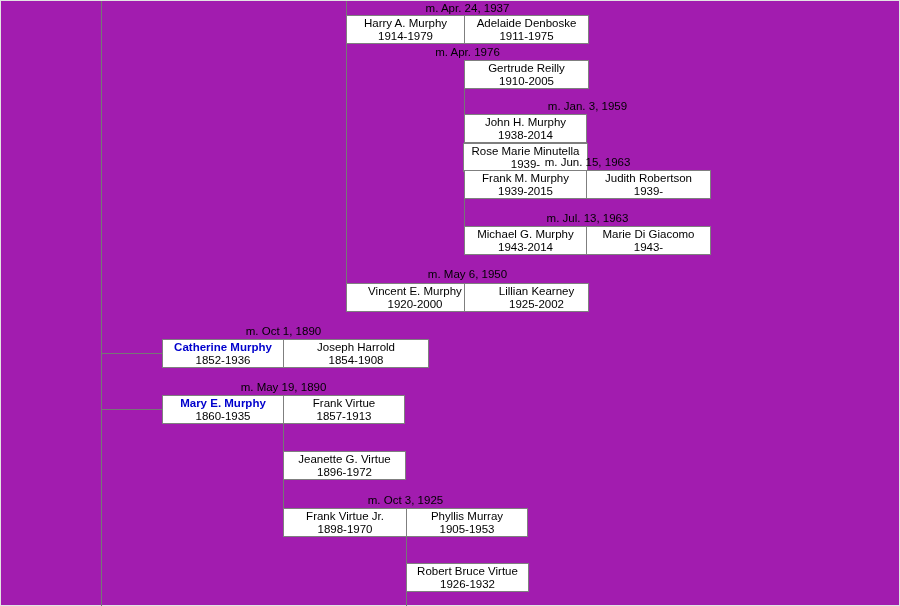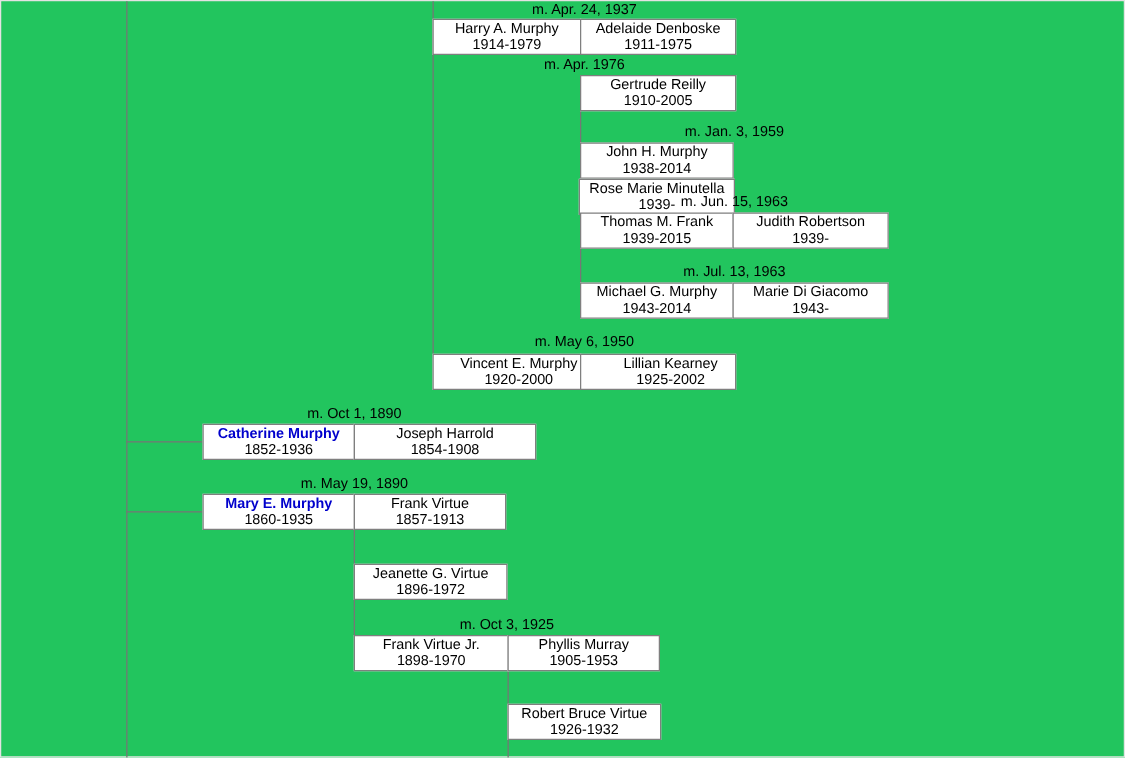--- a/index.html
+++ b/index.html
@@ -1,18 +1,18 @@
 <!DOCTYPE html>
 <html><head>
 <meta charset="utf-8">
 <style>
   html,body{margin:0;padding:0;background:#ffffff;}
   body{width:900px;height:606px;overflow:hidden;
        font-family:"Liberation Sans","DejaVu Sans",sans-serif;}
-  #canvas{position:relative;width:900px;height:606px;background:#22c55e;
+  #canvas{position:relative;width:900px;height:606px;background:#a21caf;
           box-sizing:border-box;border:1px solid #e3e3e3;}
   .line{position:absolute;background:#767676;}
   .line.v{width:1px;}
   .line.h{height:1px;}
   .mlabel{position:absolute;height:12px;text-align:center;
           font-size:11.5px;line-height:12px;color:#000;white-space:nowrap;}
   .row{position:absolute;display:flex;}
   .person{box-sizing:border-box;height:29px;border:1px solid #7f7f7f;
           background:#ffffff;text-align:center;overflow:hidden;}
   .person + .person{margin-left:-1px;}
@@ -60,21 +60,21 @@
     </div>
     <div class="person" style="width:125px;">
       <div class="pname">Rose Marie Minutella</div>
       <div class="pdates">1939-</div>
     </div>
   </div>
 
   <div class="mlabel" style="left:463px;top:155px;width:247px;">m. Jun. 15, 1963</div>
   <div class="row" style="left:463px;top:169px;">
     <div class="person" style="width:123px;">
-      <div class="pname">Thomas M. Frank</div>
+      <div class="pname">Frank M. Murphy</div>
       <div class="pdates">1939-2015</div>
     </div>
     <div class="person" style="width:125px;">
       <div class="pname">Judith Robertson</div>
       <div class="pdates">1939-</div>
     </div>
   </div>
 
   <div class="mlabel" style="left:463px;top:211px;width:247px;">m. Jul. 13, 1963</div>
   <div class="row" style="left:463px;top:225px;">

